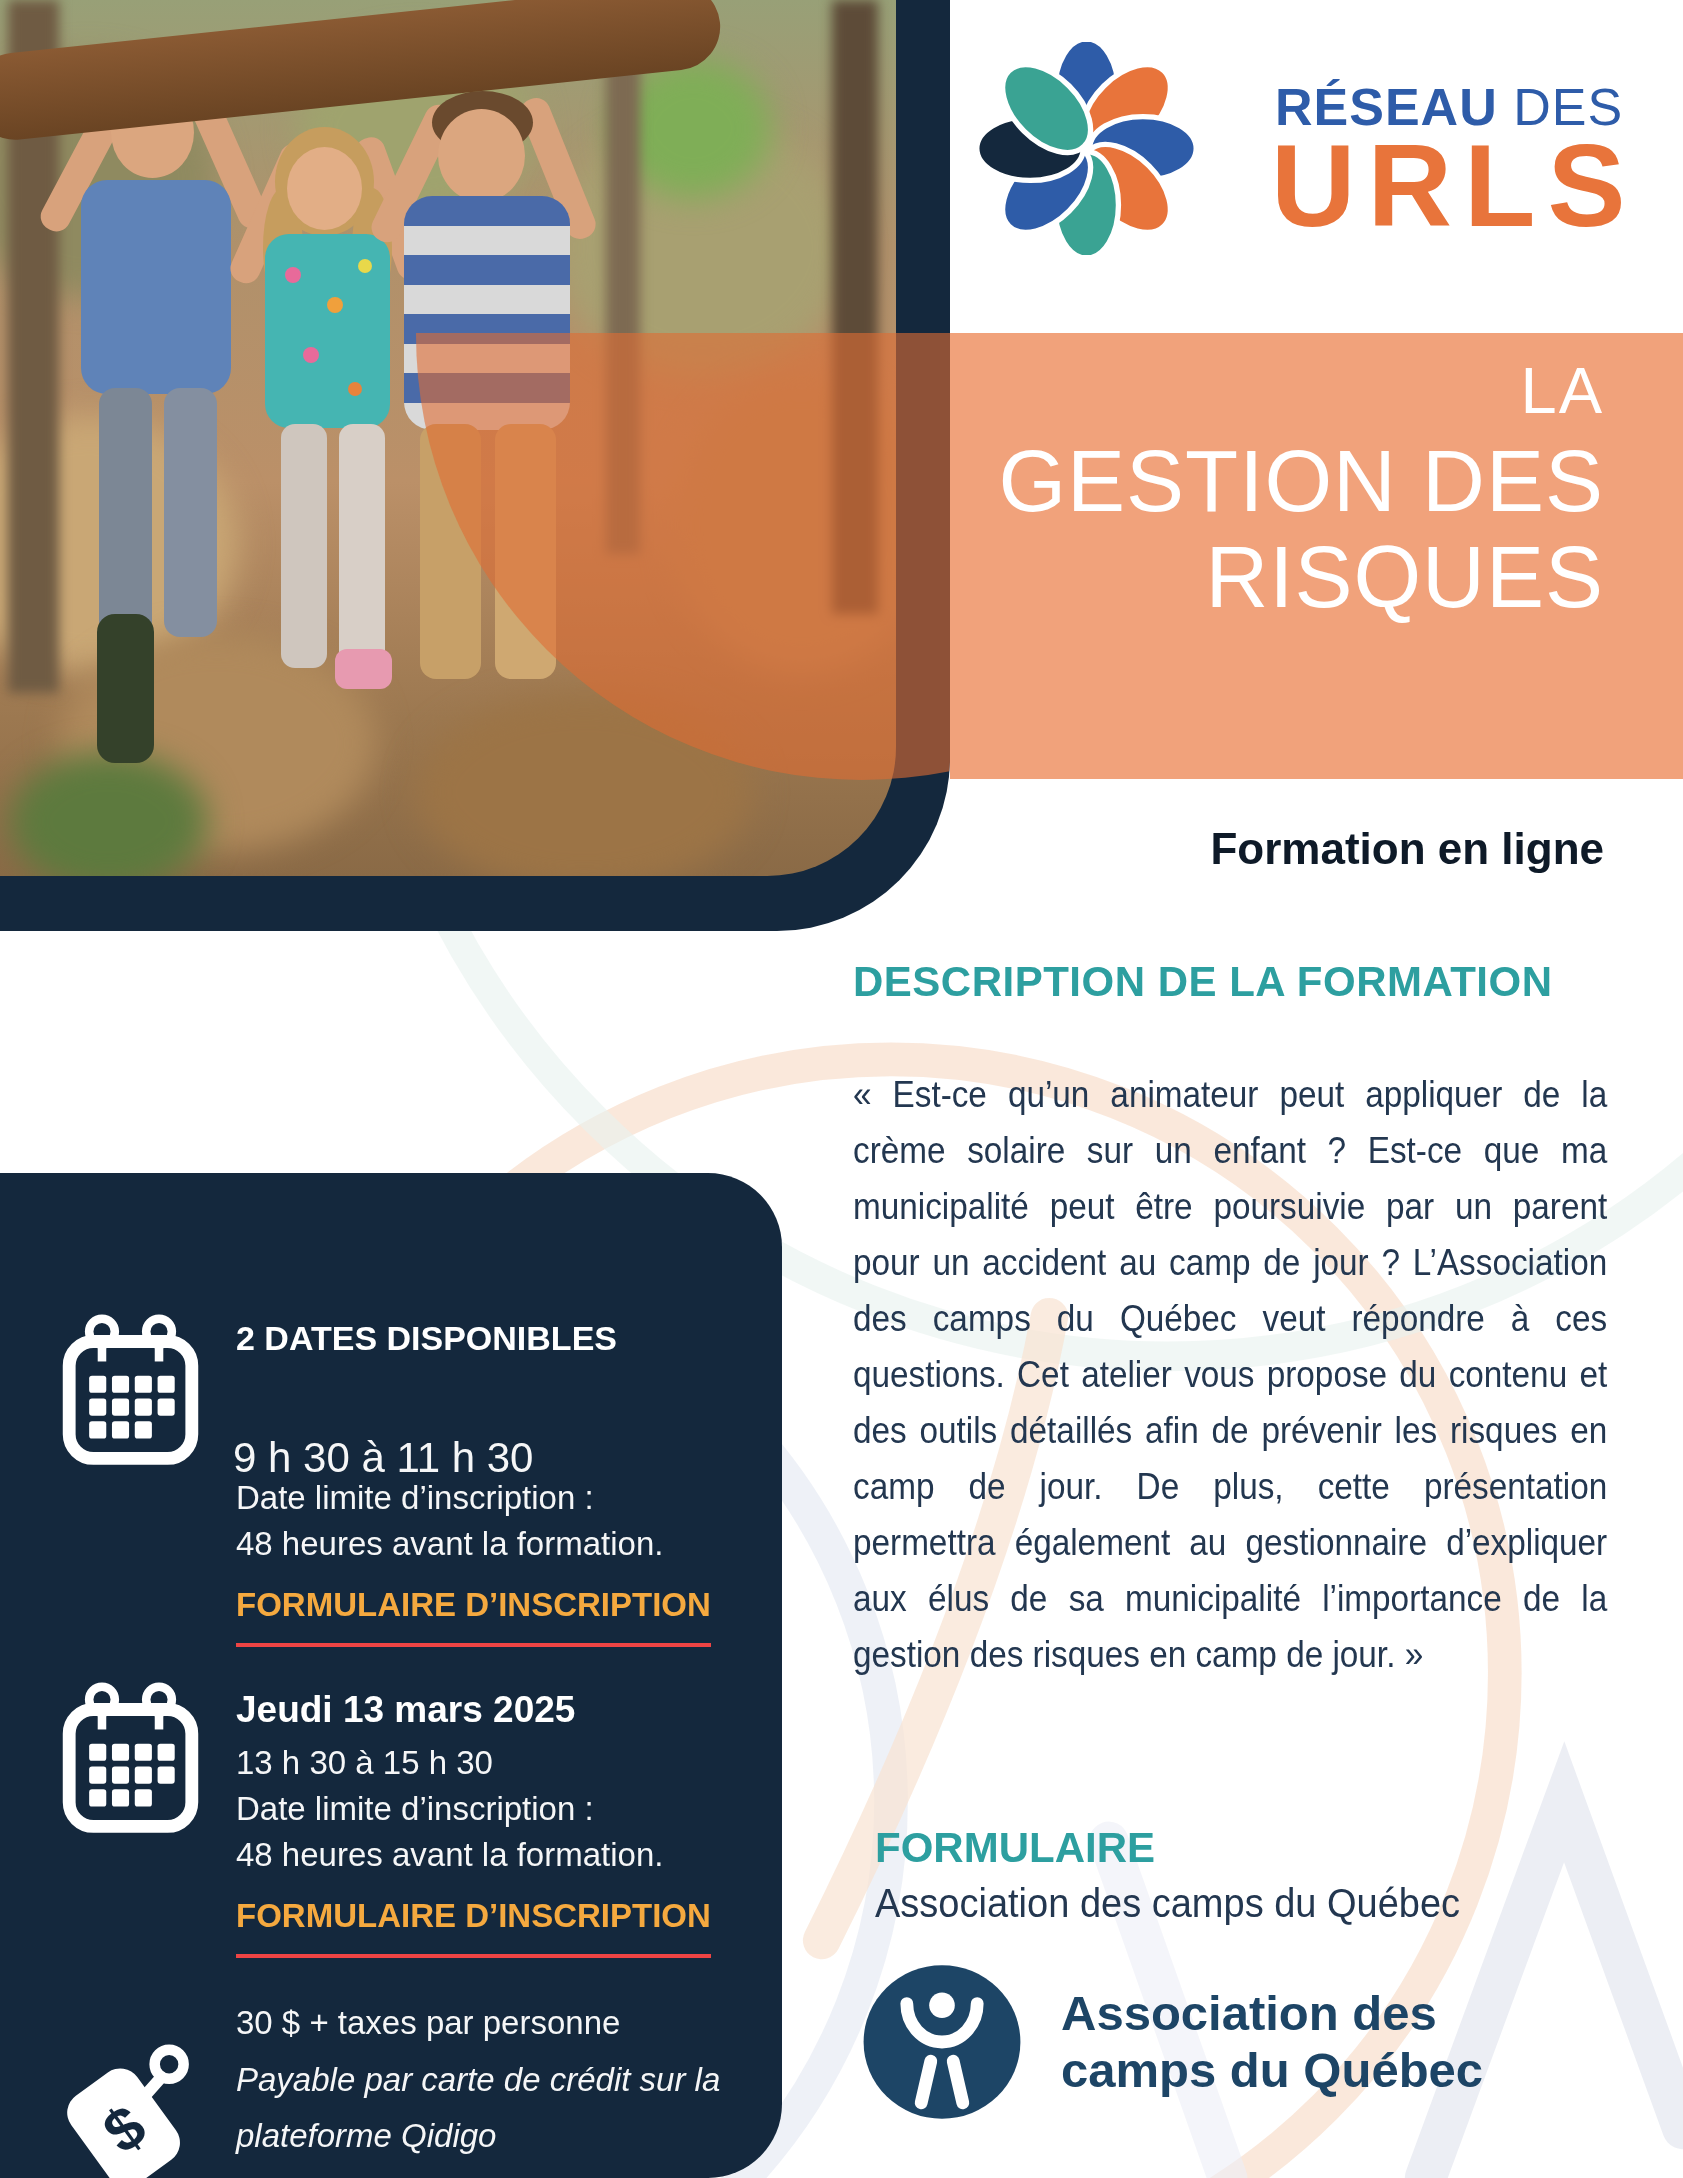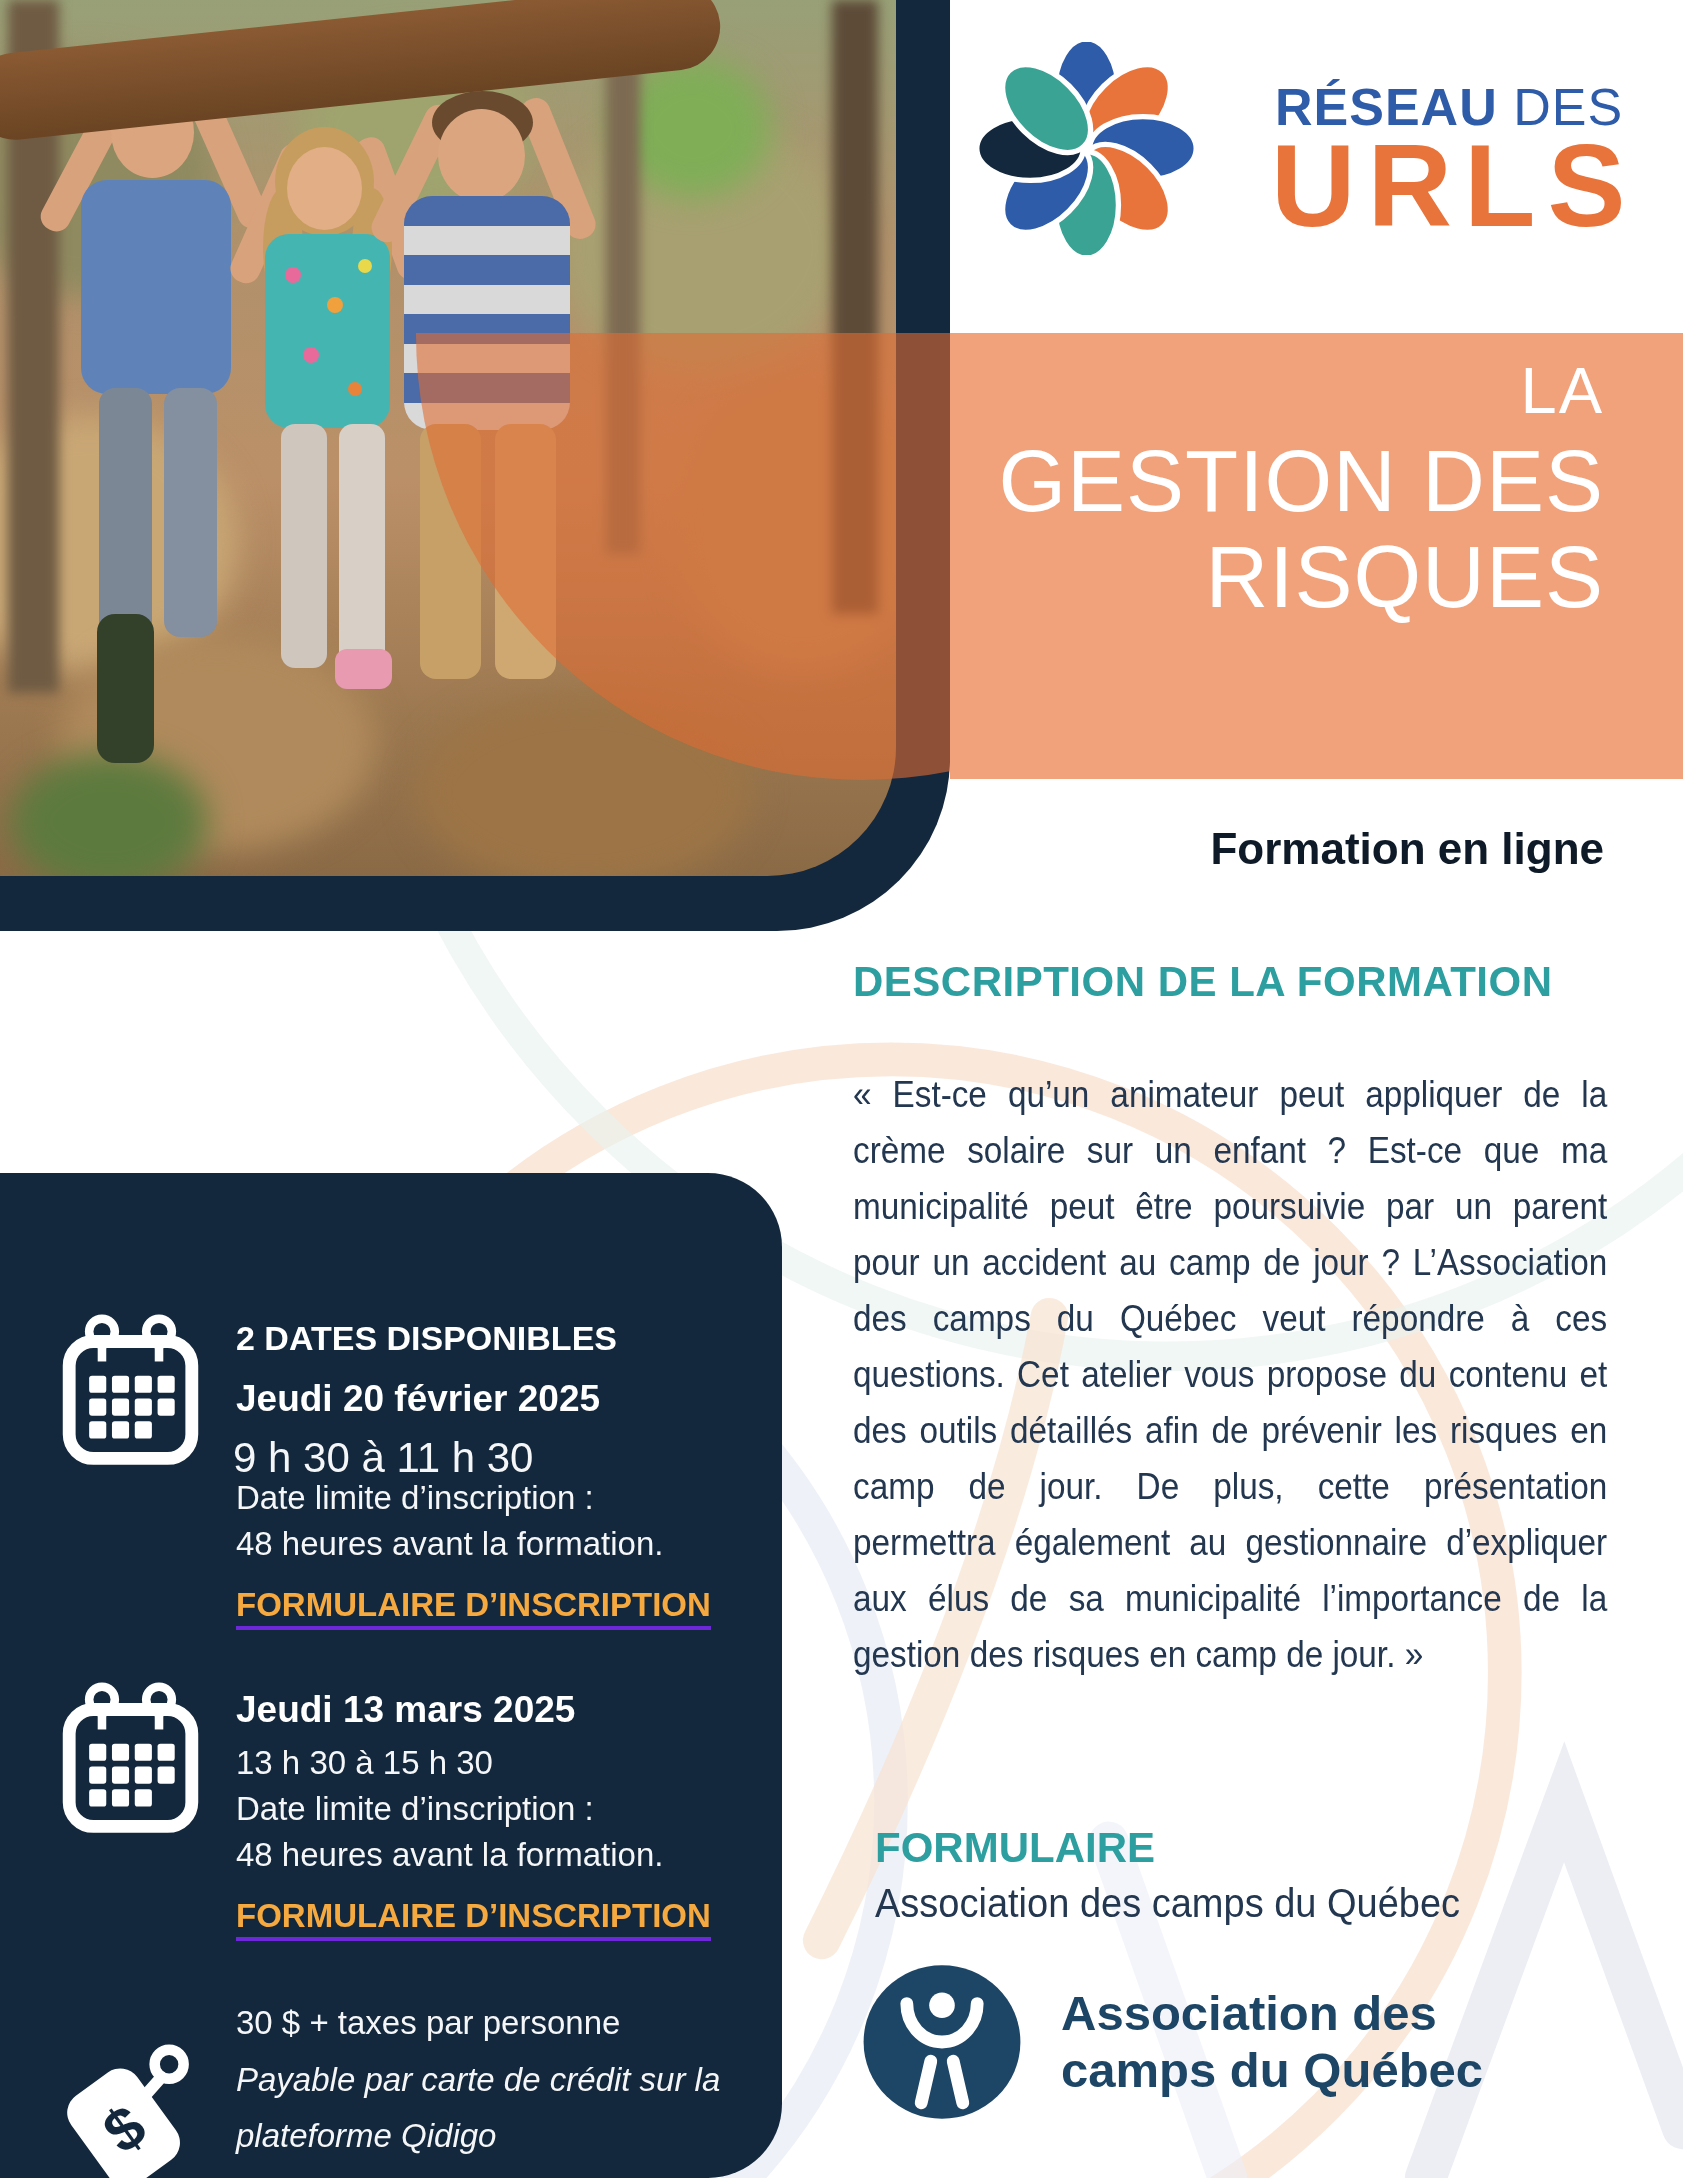--- a/index.html
+++ b/index.html
@@ -46,21 +46,21 @@
   .acq-text{margin-left:34px;color:#1D4566;font-size:49px;font-weight:700;line-height:57px;}
   
   .panel{position:absolute;left:0;top:1173px;width:782px;height:1005px;background:#14283D;
          border-top-right-radius:74px;border-bottom-right-radius:74px;z-index:1;}
   .pill{position:absolute;left:99px;top:1085px;width:590px;height:176px;background:#E8743B;border-radius:89px;
         display:flex;align-items:center;justify-content:center;z-index:2;
         color:#ffffff;font-size:43px;font-weight:800;letter-spacing:2px;}
   .it{position:absolute;color:#ffffff;z-index:2;white-space:nowrap;}
   .it-bold{font-weight:700;}
   .it-light{font-weight:400;opacity:0.96;}
-  .link{color:#F5A93F;font-weight:700;border-bottom:4px solid #6d28d9;padding-bottom:3px;cursor:pointer;}
+  .link{color:#F5A93F;font-weight:700;border-bottom:4px solid #ef4444;padding-bottom:20px;cursor:pointer;}
   .icon-abs{position:absolute;z-index:2;}
 </style>
 </head>
 <body>
 
 <div class="page">
 
   <svg class="watermark" viewBox="0 0 1700 1300" fill="none">
     <circle cx="900" cy="790" r="620" stroke="#F7DBC8" stroke-width="34" opacity="0.65"></circle>
     <circle cx="340" cy="920" r="560" stroke="#E3E7F1" stroke-width="34" opacity="0.6"></circle>
@@ -187,21 +187,20 @@
       <rect x="21" y="60" width="12" height="12" rx="2"></rect>
         <rect x="37" y="60" width="12" height="12" rx="2"></rect>
         <rect x="53" y="60" width="12" height="12" rx="2"></rect>
         <rect x="69" y="60" width="12" height="12" rx="2"></rect>
       <rect x="21" y="76" width="12" height="12" rx="2"></rect>
         <rect x="37" y="76" width="12" height="12" rx="2"></rect>
         <rect x="53" y="76" width="12" height="12" rx="2"></rect>
     </g>
   </svg>
   <div class="it it-bold" style="left:236px;top:1319px;font-size:34px;">2 DATES DISPONIBLES</div>
-  <div class="it it-bold" style="left:236px;top:1378px;font-size:37px;">Jeudi 20 février 2025</div>
   <div class="it it-light" style="left:233px;top:1434px;font-size:42px;">9 h 30 à 11 h 30</div>
   <div class="it it-light" style="left:236px;top:1479px;font-size:33px;">Date limite d’inscription :</div>
   <div class="it it-light" style="left:236px;top:1525px;font-size:33px;">48 heures avant la formation.</div>
   <div class="it" style="left:236px;top:1586px;font-size:33px;"><span class="link">FORMULAIRE D’INSCRIPTION</span></div>
 
   <svg class="icon-abs" style="left:59px;top:1681px;" width="143" height="154" viewBox="0 0 100 108">
     <circle cx="30" cy="13" r="9" fill="none" stroke="#ffffff" stroke-width="6"></circle>
     <circle cx="70" cy="13" r="9" fill="none" stroke="#ffffff" stroke-width="6"></circle>
     <line x1="30" y1="20" x2="30" y2="34" stroke="#ffffff" stroke-width="6"></line>
     <line x1="70" y1="20" x2="70" y2="34" stroke="#ffffff" stroke-width="6"></line>

